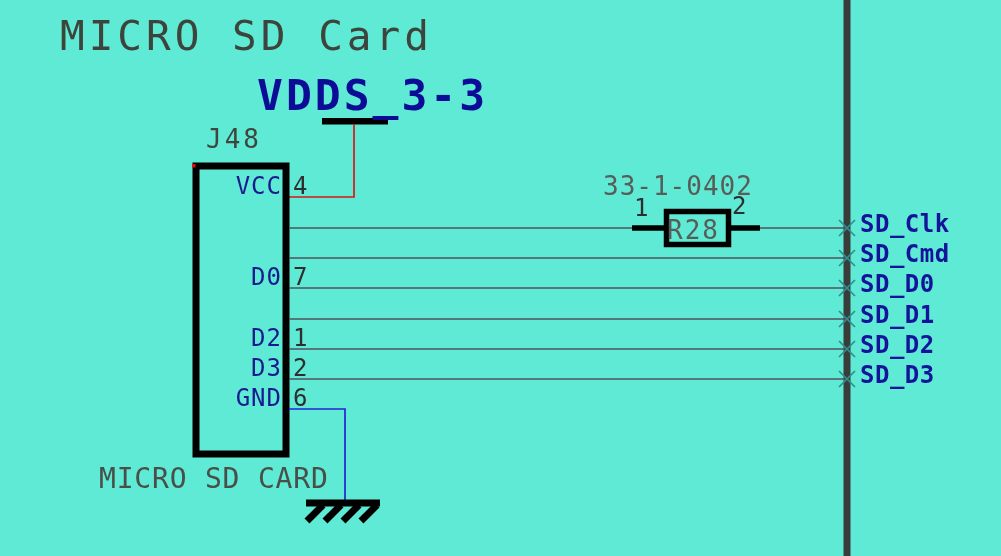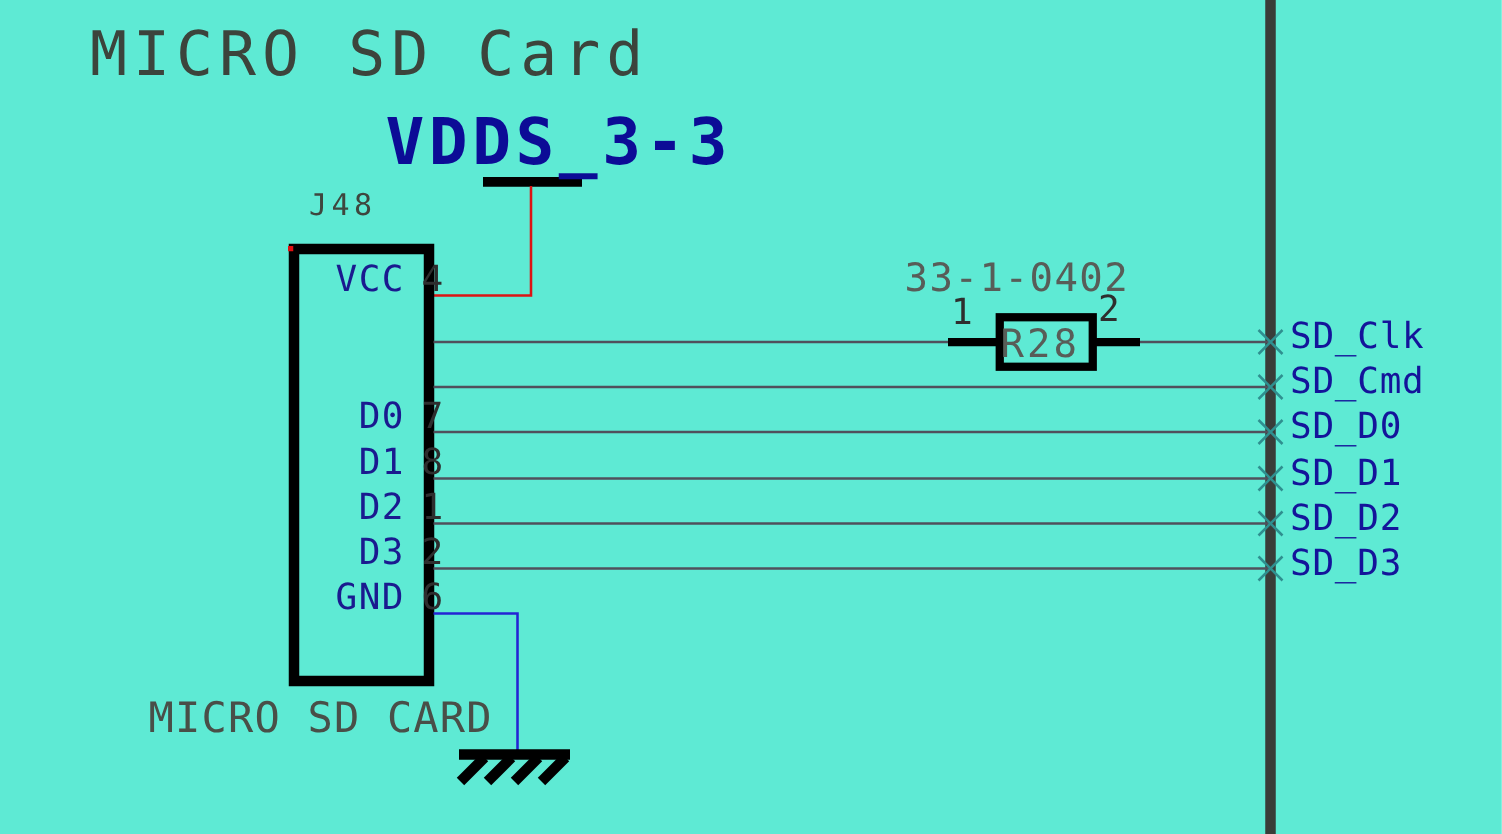--- a/index.html
+++ b/index.html
@@ -7,32 +7,32 @@
     position:relative;
     width:1001px;height:556px;
     background:#5eead4;
     overflow:hidden;
     font-family:"DejaVu Sans Mono","Liberation Mono",monospace;
   }
   #stage svg{position:absolute;left:0;top:0;}
   .txt{position:absolute;white-space:pre;line-height:1;}
   .sheet-title{left:60px;top:16px;font-size:41px;letter-spacing:4px;color:#3c443c;}
   .vdds{left:257px;top:74px;font-size:43px;font-weight:bold;letter-spacing:3px;color:#0c0c96;}
-  .refdes-j48{left:206px;top:126px;font-size:20px;letter-spacing:3px;color:#3e463e;}
-  .pin-row{position:absolute;left:187px;width:140px;height:26px;padding-left:24px;}
+  .refdes-j48{left:206px;top:126px;font-size:26px;letter-spacing:3px;color:#3e463e;}
+  .pin-row{position:absolute;left:199px;width:140px;height:26px;padding-left:24px;}
   .pin-name{position:absolute;left:0;width:83px;text-align:right;
             font-size:24px;letter-spacing:1px;color:#1a1a8f;line-height:1;}
   .pin-num{position:absolute;left:94px;font-size:24px;color:#2e2e2e;line-height:1;}
   .part-number{left:603px;top:173px;font-size:26px;letter-spacing:1px;color:#585d58;}
   .res-pin{font-size:24px;color:#2e2e2e;}
   .res-pin1{left:634px;top:196px;}
   .res-pin2{left:732px;top:194px;}
   .res-ref{left:667px;top:217px;font-size:26px;letter-spacing:2px;color:#585d58;}
   .connector-label{left:99px;top:465px;font-size:28px;letter-spacing:0.8px;color:#494f48;}
-  .net-label{position:absolute;left:860px;font-size:24px;letter-spacing:0.5px;color:#14149a;line-height:1;white-space:pre;}
+  .net-label{position:absolute;left:860px;font-size:24px;letter-spacing:0.5px;color:#14149a;line-height:1;white-space:pre;font-weight:bold;}
 </style>
 </head>
 <body>
 
 <div id="stage">
 
   <svg width="1001" height="556" viewBox="0 0 1001 556">
 
     <rect x="843.5" y="0" width="7" height="556" fill="#393d39"></rect>
 
@@ -104,24 +104,20 @@
   <div class="txt refdes-j48">J48</div>
 
   <div class="pin-row" style="top:174px">
     <span class="pin-name">VCC</span>
     <span class="pin-num">4</span>
   </div>
   <div class="pin-row" style="top:265px">
     <span class="pin-name">D0</span>
     <span class="pin-num">7</span>
   </div>
-  <div class="pin-row" style="top:296px">
-    <span class="pin-name">D1</span>
-    <span class="pin-num">8</span>
-  </div>
   <div class="pin-row" style="top:326px">
     <span class="pin-name">D2</span>
     <span class="pin-num">1</span>
   </div>
   <div class="pin-row" style="top:356px">
     <span class="pin-name">D3</span>
     <span class="pin-num">2</span>
   </div>
   <div class="pin-row" style="top:386px">
     <span class="pin-name">GND</span>

